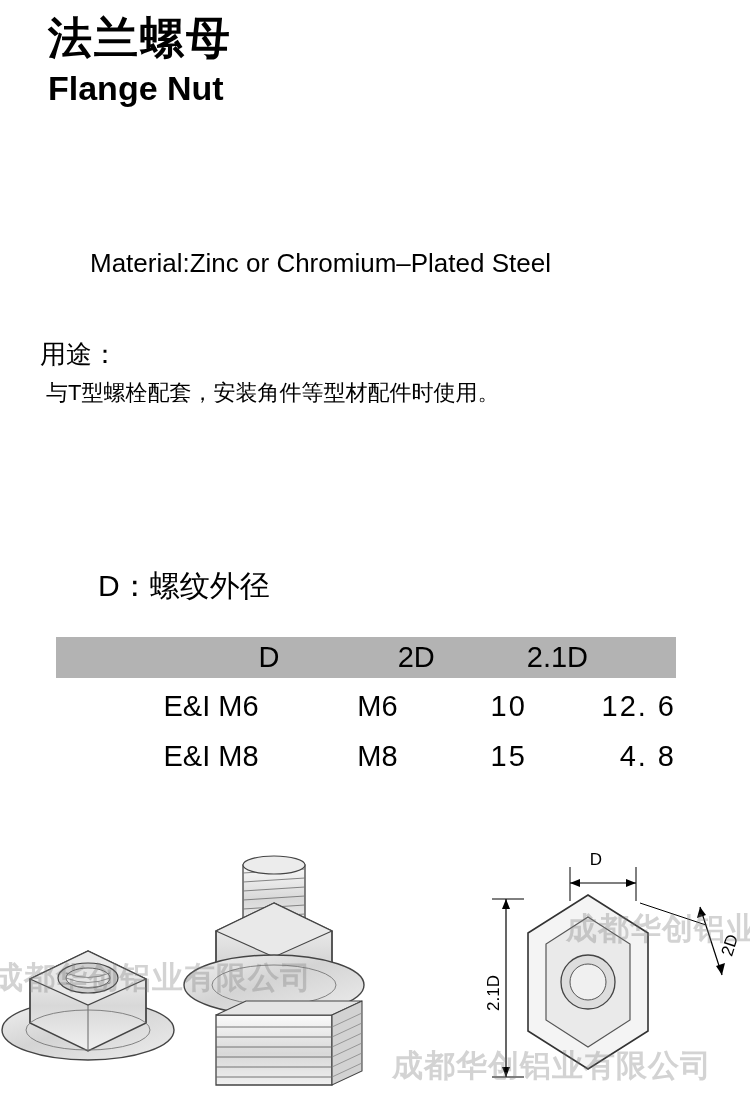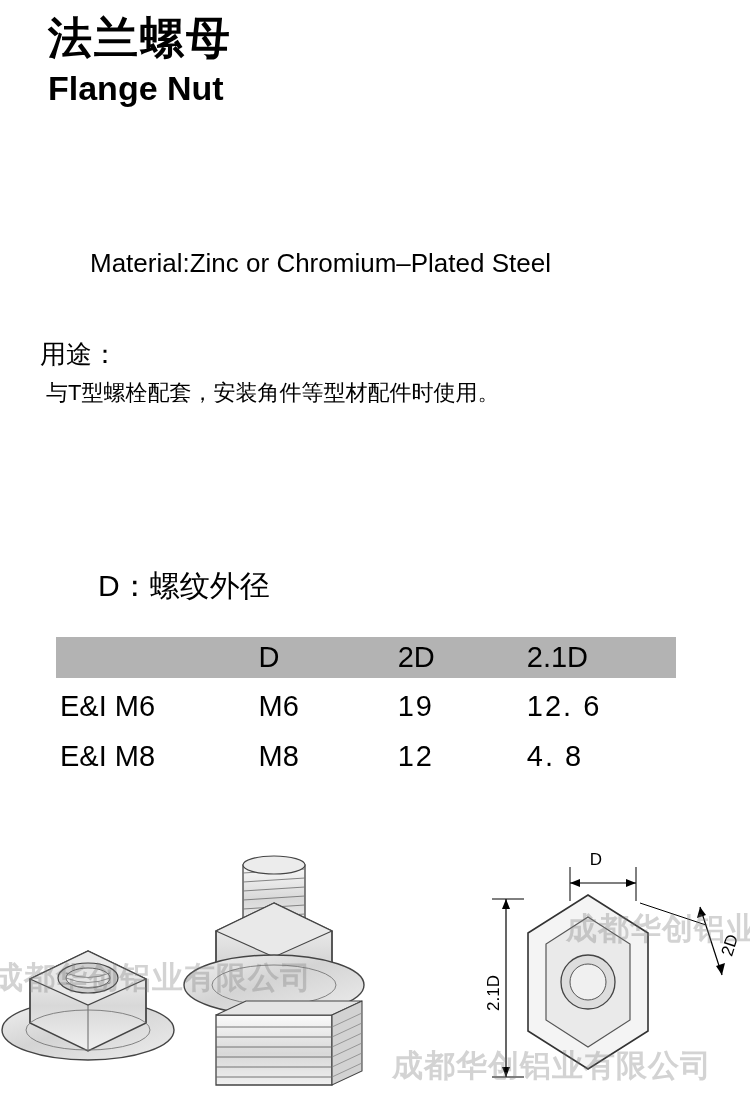--- a/index.html
+++ b/index.html
@@ -112,20 +112,21 @@
   .spec-table thead th {
     color: #000000;
   }
   .col-name  { width: 200px; padding-left: 4px !important; }
   .col-d     { width: 140px; }
   .col-2d    { width: 130px; }
   .col-21d   { width: 150px; }
   .spec-table tbody td {
     padding-top: 6px !important;
     height: 44px;
+    text-align: right;
   }
   .num-sp { letter-spacing: 2px; }
 
   
   .illustration {
     position: absolute;
     left: 0;
     top: 845px;
     width: 750px;
     height: 258px;
@@ -176,27 +177,27 @@
         <th class="col-name"></th>
         <th class="col-d">D</th>
         <th class="col-2d">2D</th>
         <th class="col-21d">2.1D</th>
       </tr>
     </thead>
     <tbody>
       <tr>
         <td class="col-name">E&amp;I  M6</td>
         <td class="col-d">M6</td>
-        <td class="col-2d num-sp">19</td>
+        <td class="col-2d num-sp">10</td>
         <td class="col-21d num-sp">12. 6</td>
       </tr>
       <tr>
         <td class="col-name">E&amp;I  M8</td>
         <td class="col-d">M8</td>
-        <td class="col-2d num-sp">12</td>
+        <td class="col-2d num-sp">15</td>
         <td class="col-21d num-sp">4. 8</td>
       </tr>
     </tbody>
   </table>
 
   <div class="illustration">
     <svg width="750" height="258" viewBox="0 0 750 258" xmlns="http://www.w3.org/2000/svg">
       <defs>
         <linearGradient id="metal" x1="0" y1="0" x2="1" y2="1">
           <stop offset="0%" stop-color="#f2f2f2"></stop>

